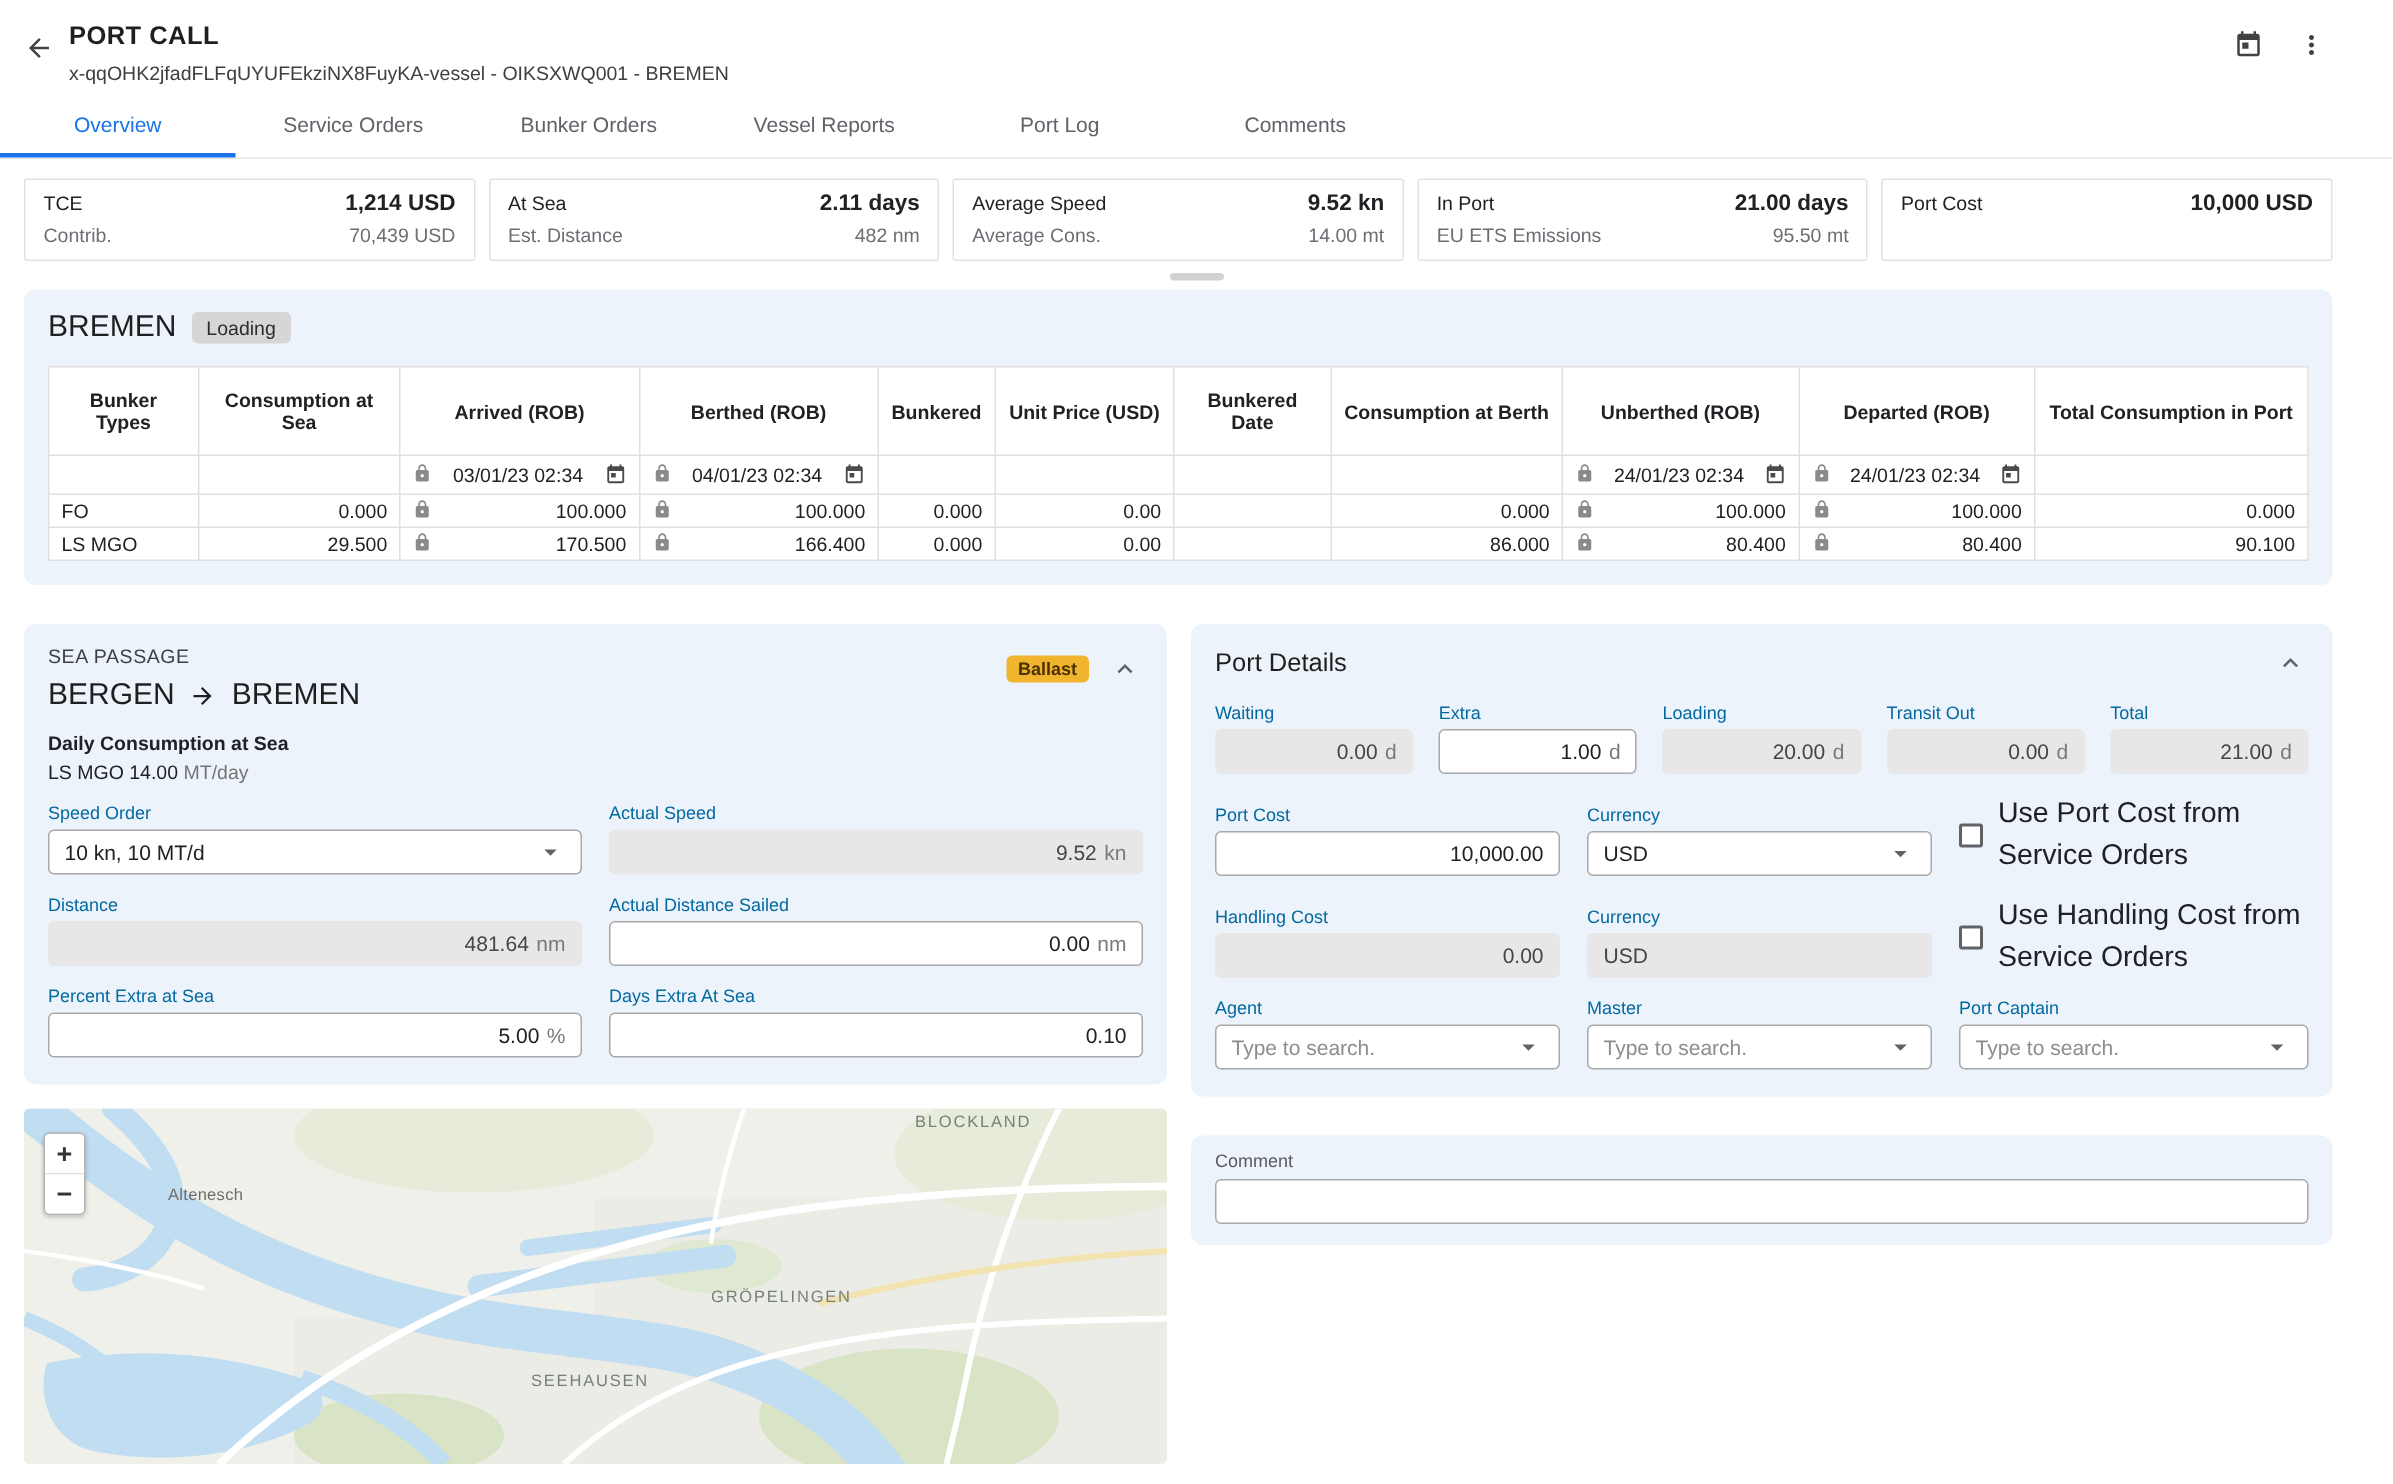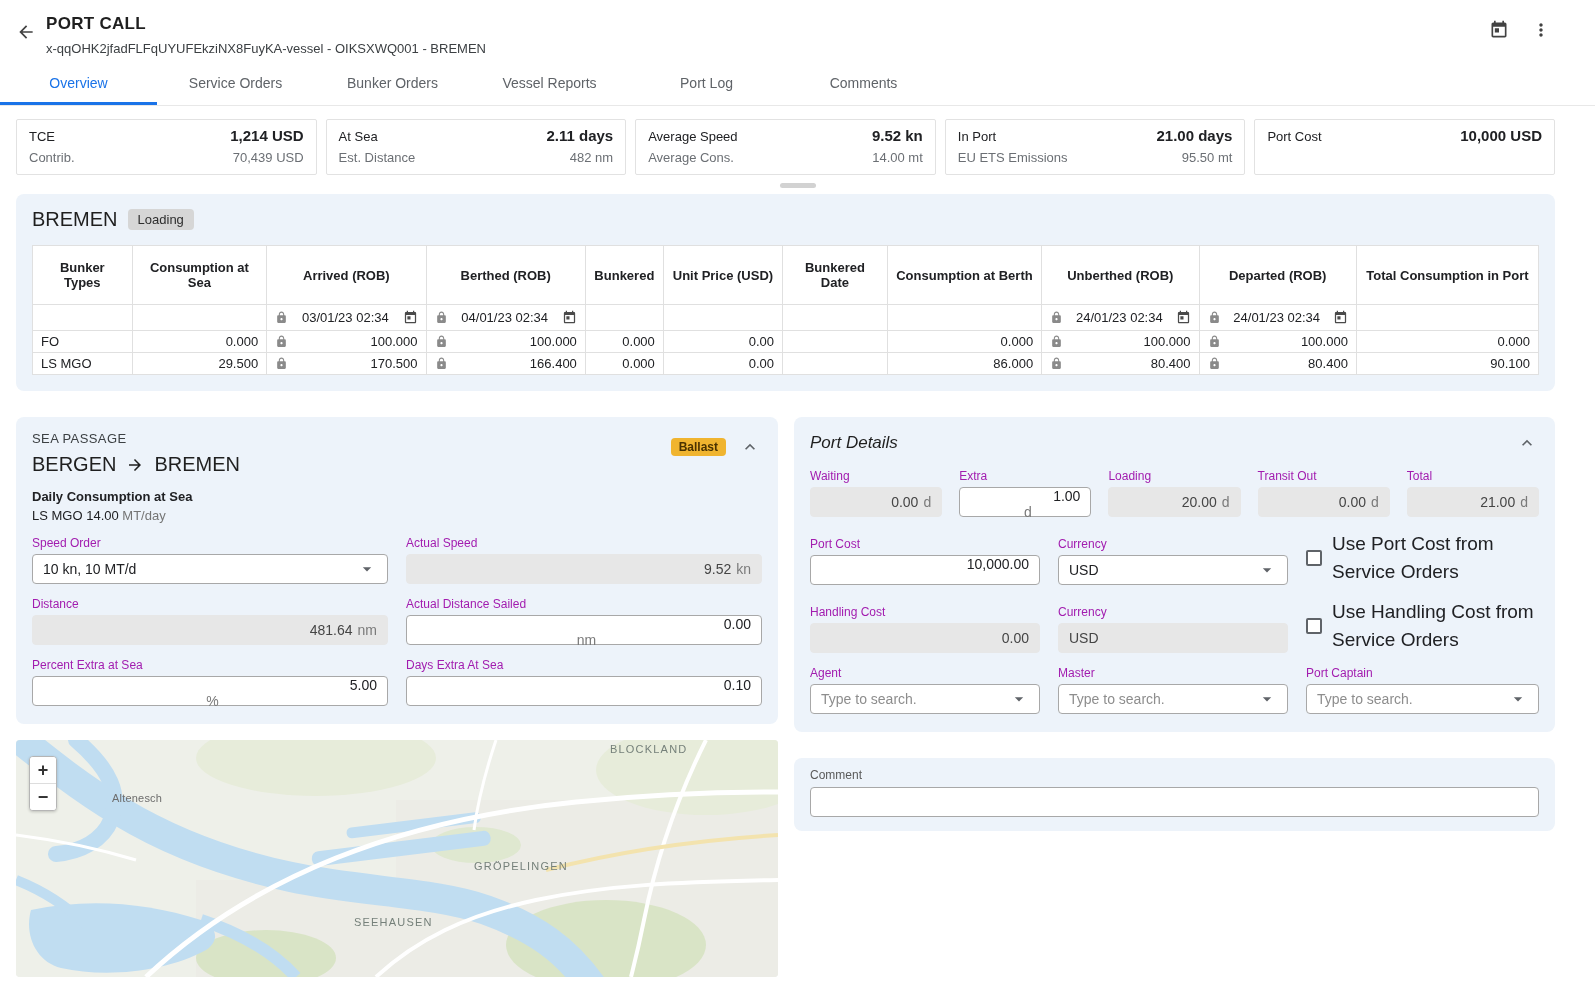--- a/index.html
+++ b/index.html
@@ -42,21 +42,21 @@
   .badge { border-radius:4px; display:inline-block; }
   .badge.loading { background:#d6d6d6; color:#2d2d2d; font-size:13px; padding:3px 10px; }
   .badge.ballast { background:#f0b42f; color:#4a3200; font-size:12px; font-weight:700; padding:2px 8px; }
 
   table.bunkers-table { width:100%; border-collapse:collapse; background:#fff; font-size:13px; }
   .bunkers-table th, .bunkers-table td { border:1px solid #e0e0e0; padding:3px 8px; }
   .bunkers-table th { font-weight:600; text-align:center; padding:14px 8px; color:#202124; }
   .bunkers-table td.num { text-align:right; }
   .bunkers-table tbody td { height:14px; }
   .bunkers-table tr.dates td { height:26px; }
-  .cell-flex { display:flex; align-items:center; justify-content:space-between; gap:4px; }
+  .cell-flex { display:flex; align-items:flex-start; justify-content:space-between; gap:4px; }
   .lock-ico svg { width:13px; height:13px; fill:#8a8a8a; display:block; }
   .cal-ico svg { width:15px; height:15px; fill:#4a4a4a; display:block; cursor:pointer; }
   .date-text { font-size:13px; color:#202124; }
 
   
   .bottom-grid { display:grid; grid-template-columns:762px 1fr; column-gap:16px; margin:26px 40px 0 16px; align-items:start; }
 
   
   .sea-passage { padding:14px 16px 18px; }
   .sp-head { display:flex; justify-content:space-between; align-items:flex-start; }
@@ -65,23 +65,23 @@
   .sp-route svg { width:18px; height:18px; fill:#1f1f1f; }
   .sp-right { display:flex; align-items:center; gap:12px; margin-top:4px; }
   .chevron-btn { background:none; border:none; padding:2px; cursor:pointer; line-height:0; }
   .chevron-btn svg { width:20px; height:20px; fill:#5f6368; }
   .sp-daily { margin-top:13px; }
   .sp-daily .t { font-size:13px; font-weight:700; color:#202124; }
   .sp-daily .v { font-size:13px; color:#202124; margin-top:4px; }
   .u-gray { color:#757575; }
 
   .form-grid { display:grid; grid-template-columns:1fr 1fr; column-gap:18px; row-gap:13px; margin-top:13px; }
-  .flabel { display:block; font-size:12px; color:#a21caf; margin-bottom:4px; }
+  .flabel { display:block; font-size:12px; color:#0369a1; margin-bottom:4px; }
   .input { display:flex; align-items:center; height:30px; border-radius:4px; padding:0 10px; font-size:14px; color:#202124; }
-  .input.editable { background:#fff; border:1px solid #a8a8a8;flex-direction:column; }
+  .input.editable { background:#fff; border:1px solid #a8a8a8; }
   .input.disabled { background:#e7e7e7; border:1px solid #e7e7e7; color:#454545; }
   .input .val { margin-left:auto; }
   .input .unit { color:#7a7a7a; margin-left:5px; }
   .input.select { background:#fff; border:1px solid #a8a8a8; cursor:pointer; }
   .input.select .caret { margin-left:auto; width:20px; height:20px; fill:#5f6368; }
   .placeholder { color:#8d8d8d; }
 
   
   .map { position:relative; width:762px; height:237px; margin-top:16px; border-radius:4px; overflow:hidden; background:#eef0e9; }
   .map-canvas { position:absolute; inset:0; width:100%; height:100%; display:block; }
@@ -90,21 +90,21 @@
   .lbl-blockland { left:594px; top:3px; }
   .lbl-altenesch { left:96px; top:52px;text-align:center; }
   .lbl-groepelingen { left:458px; top:120px; }
   .lbl-seehausen { left:338px; top:176px; }
   .zoom-ctl { position:absolute; top:16px; left:13px; width:28px; background:#fff; border:1px solid #b5b5b5; border-radius:4px; overflow:hidden; box-shadow:0 1px 3px rgba(0,0,0,.2); }
   .zoom-ctl button { display:block; width:100%; height:26px; background:#fff; border:none; cursor:pointer; font-size:18px; font-weight:700; line-height:24px; padding:0; color:#333; font-family:inherit; }
   .zdiv { height:1px; background:#ddd; }
 
   
   .port-details { padding:14px 16px 18px; }
-  .pd-head { display:flex; justify-content:space-between; align-items:center;font-style:italic; }
+  .pd-head { display:flex; justify-content:space-between; align-items:center; }
   .pd-head h2 { margin:0; font-size:17px; font-weight:500; color:#1f1f1f; }
   .pd-durations { display:grid; grid-template-columns:repeat(5,1fr); column-gap:17px; margin-top:14px; }
   .pd-row { display:grid; grid-template-columns:230px 230px 1fr; column-gap:18px; margin-top:13px; align-items:end; }
   .checkbox-cell { display:flex; align-items:center; gap:10px; align-self:center; }
   .checkbox { width:16px; height:16px; border:2px solid #5f6368; border-radius:2px; background:#fff; flex:none; cursor:pointer; }
   .cb-label { font-size:19px; color:#202124; line-height:1.45; max-width:215px; }
 
   
   .comment-panel { margin-top:26px; padding:10px 16px 14px; }
   .comment-panel .flabel { color:#5a5a5a; margin-bottom:5px; }

